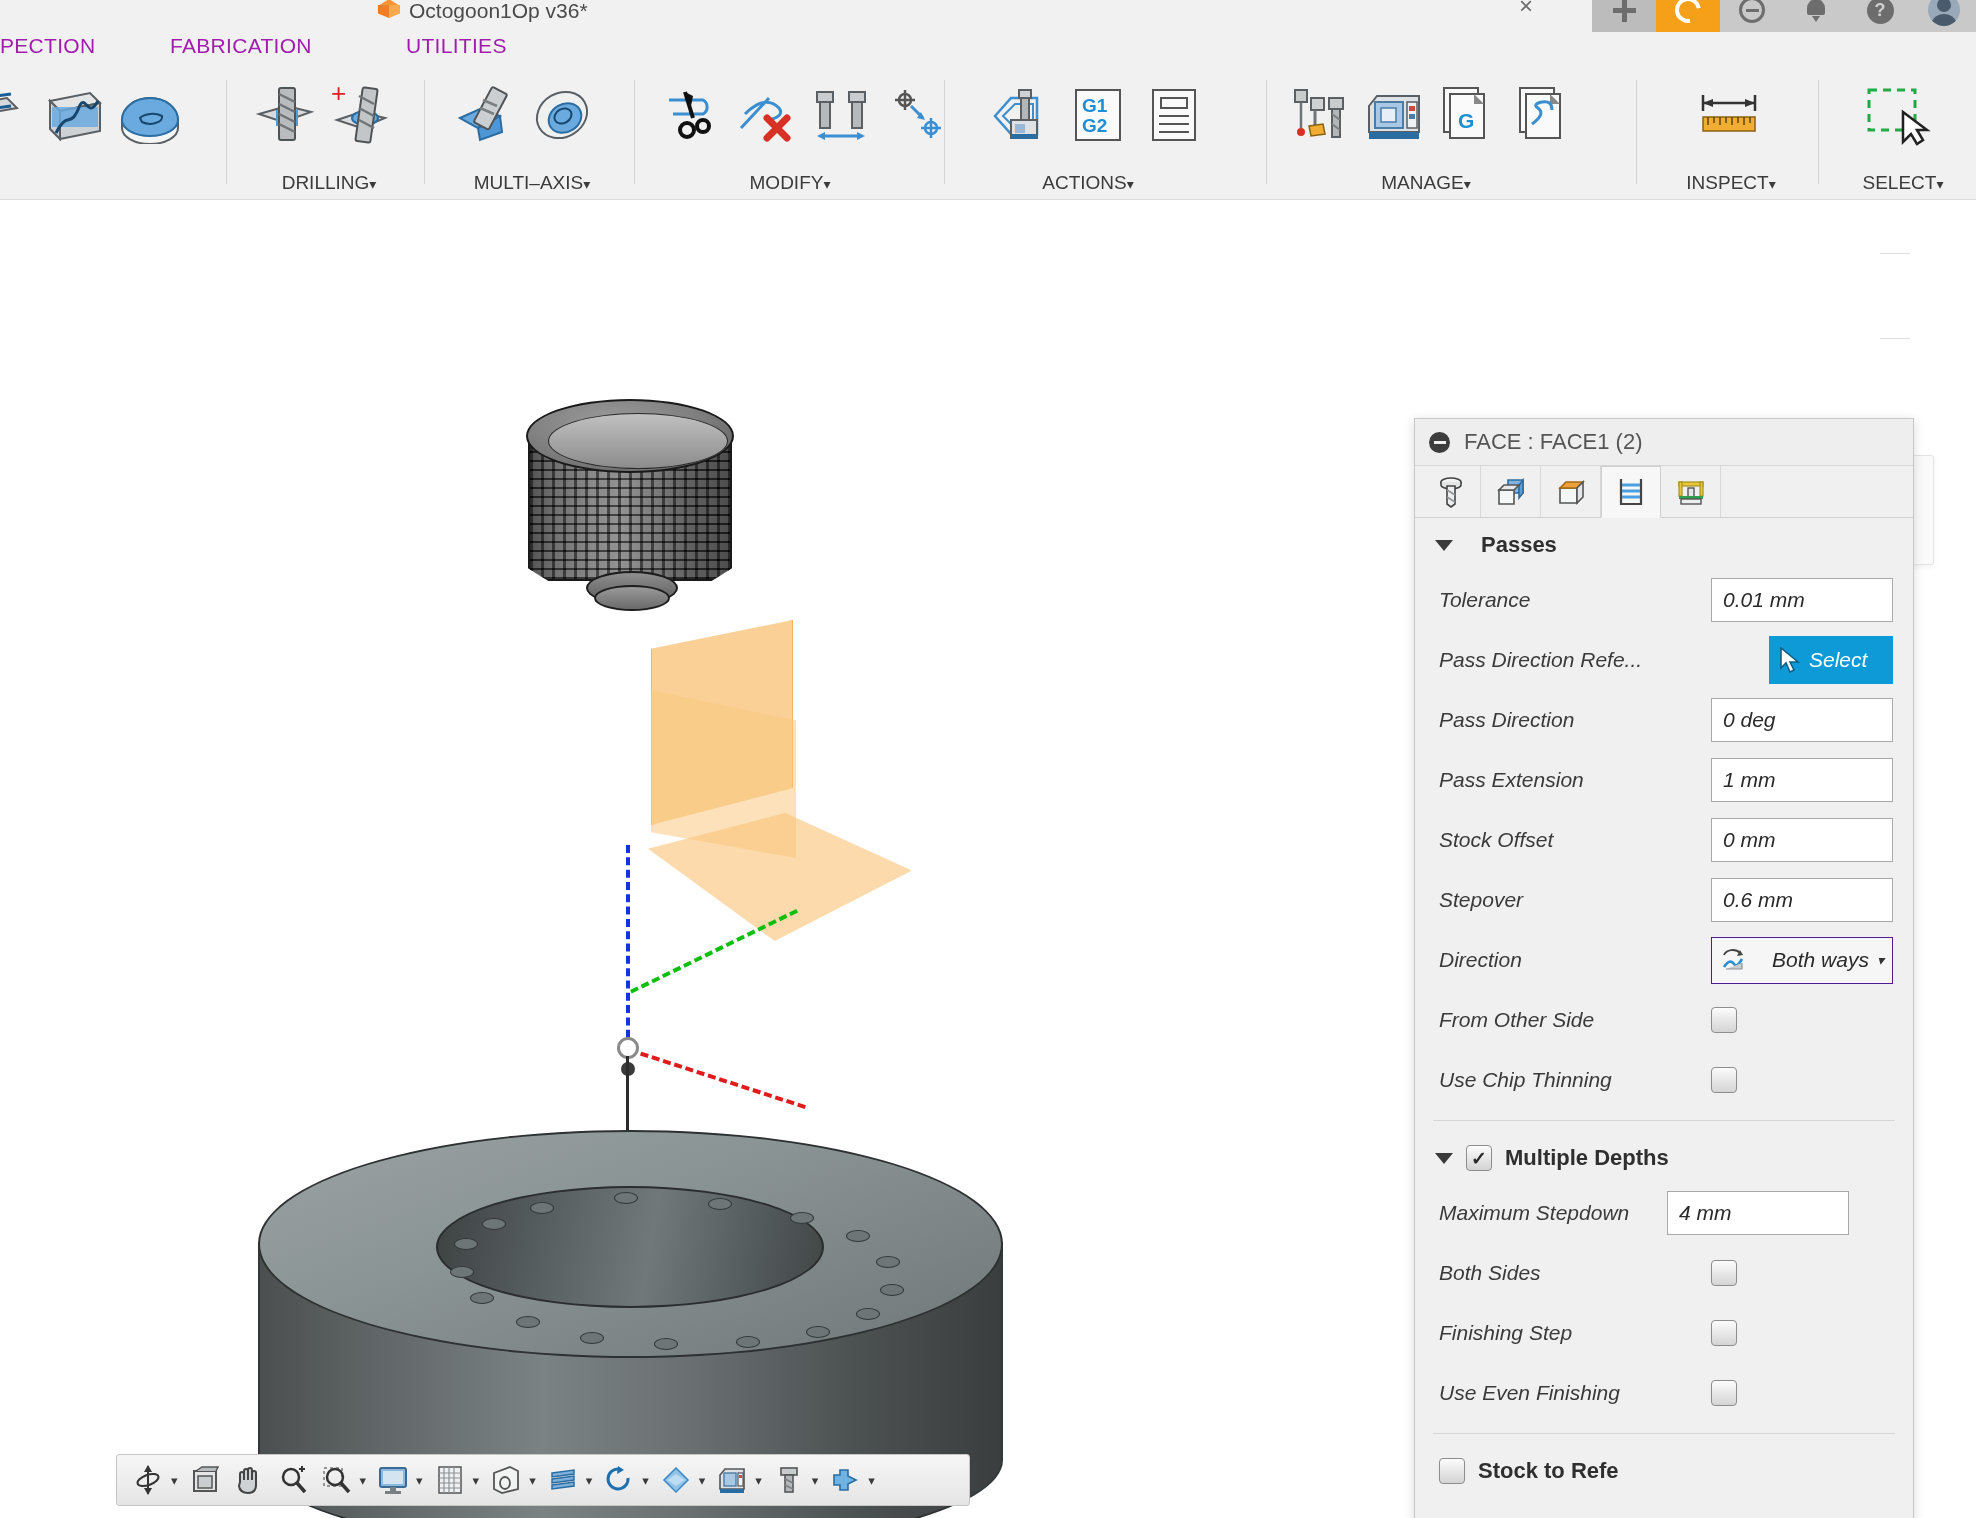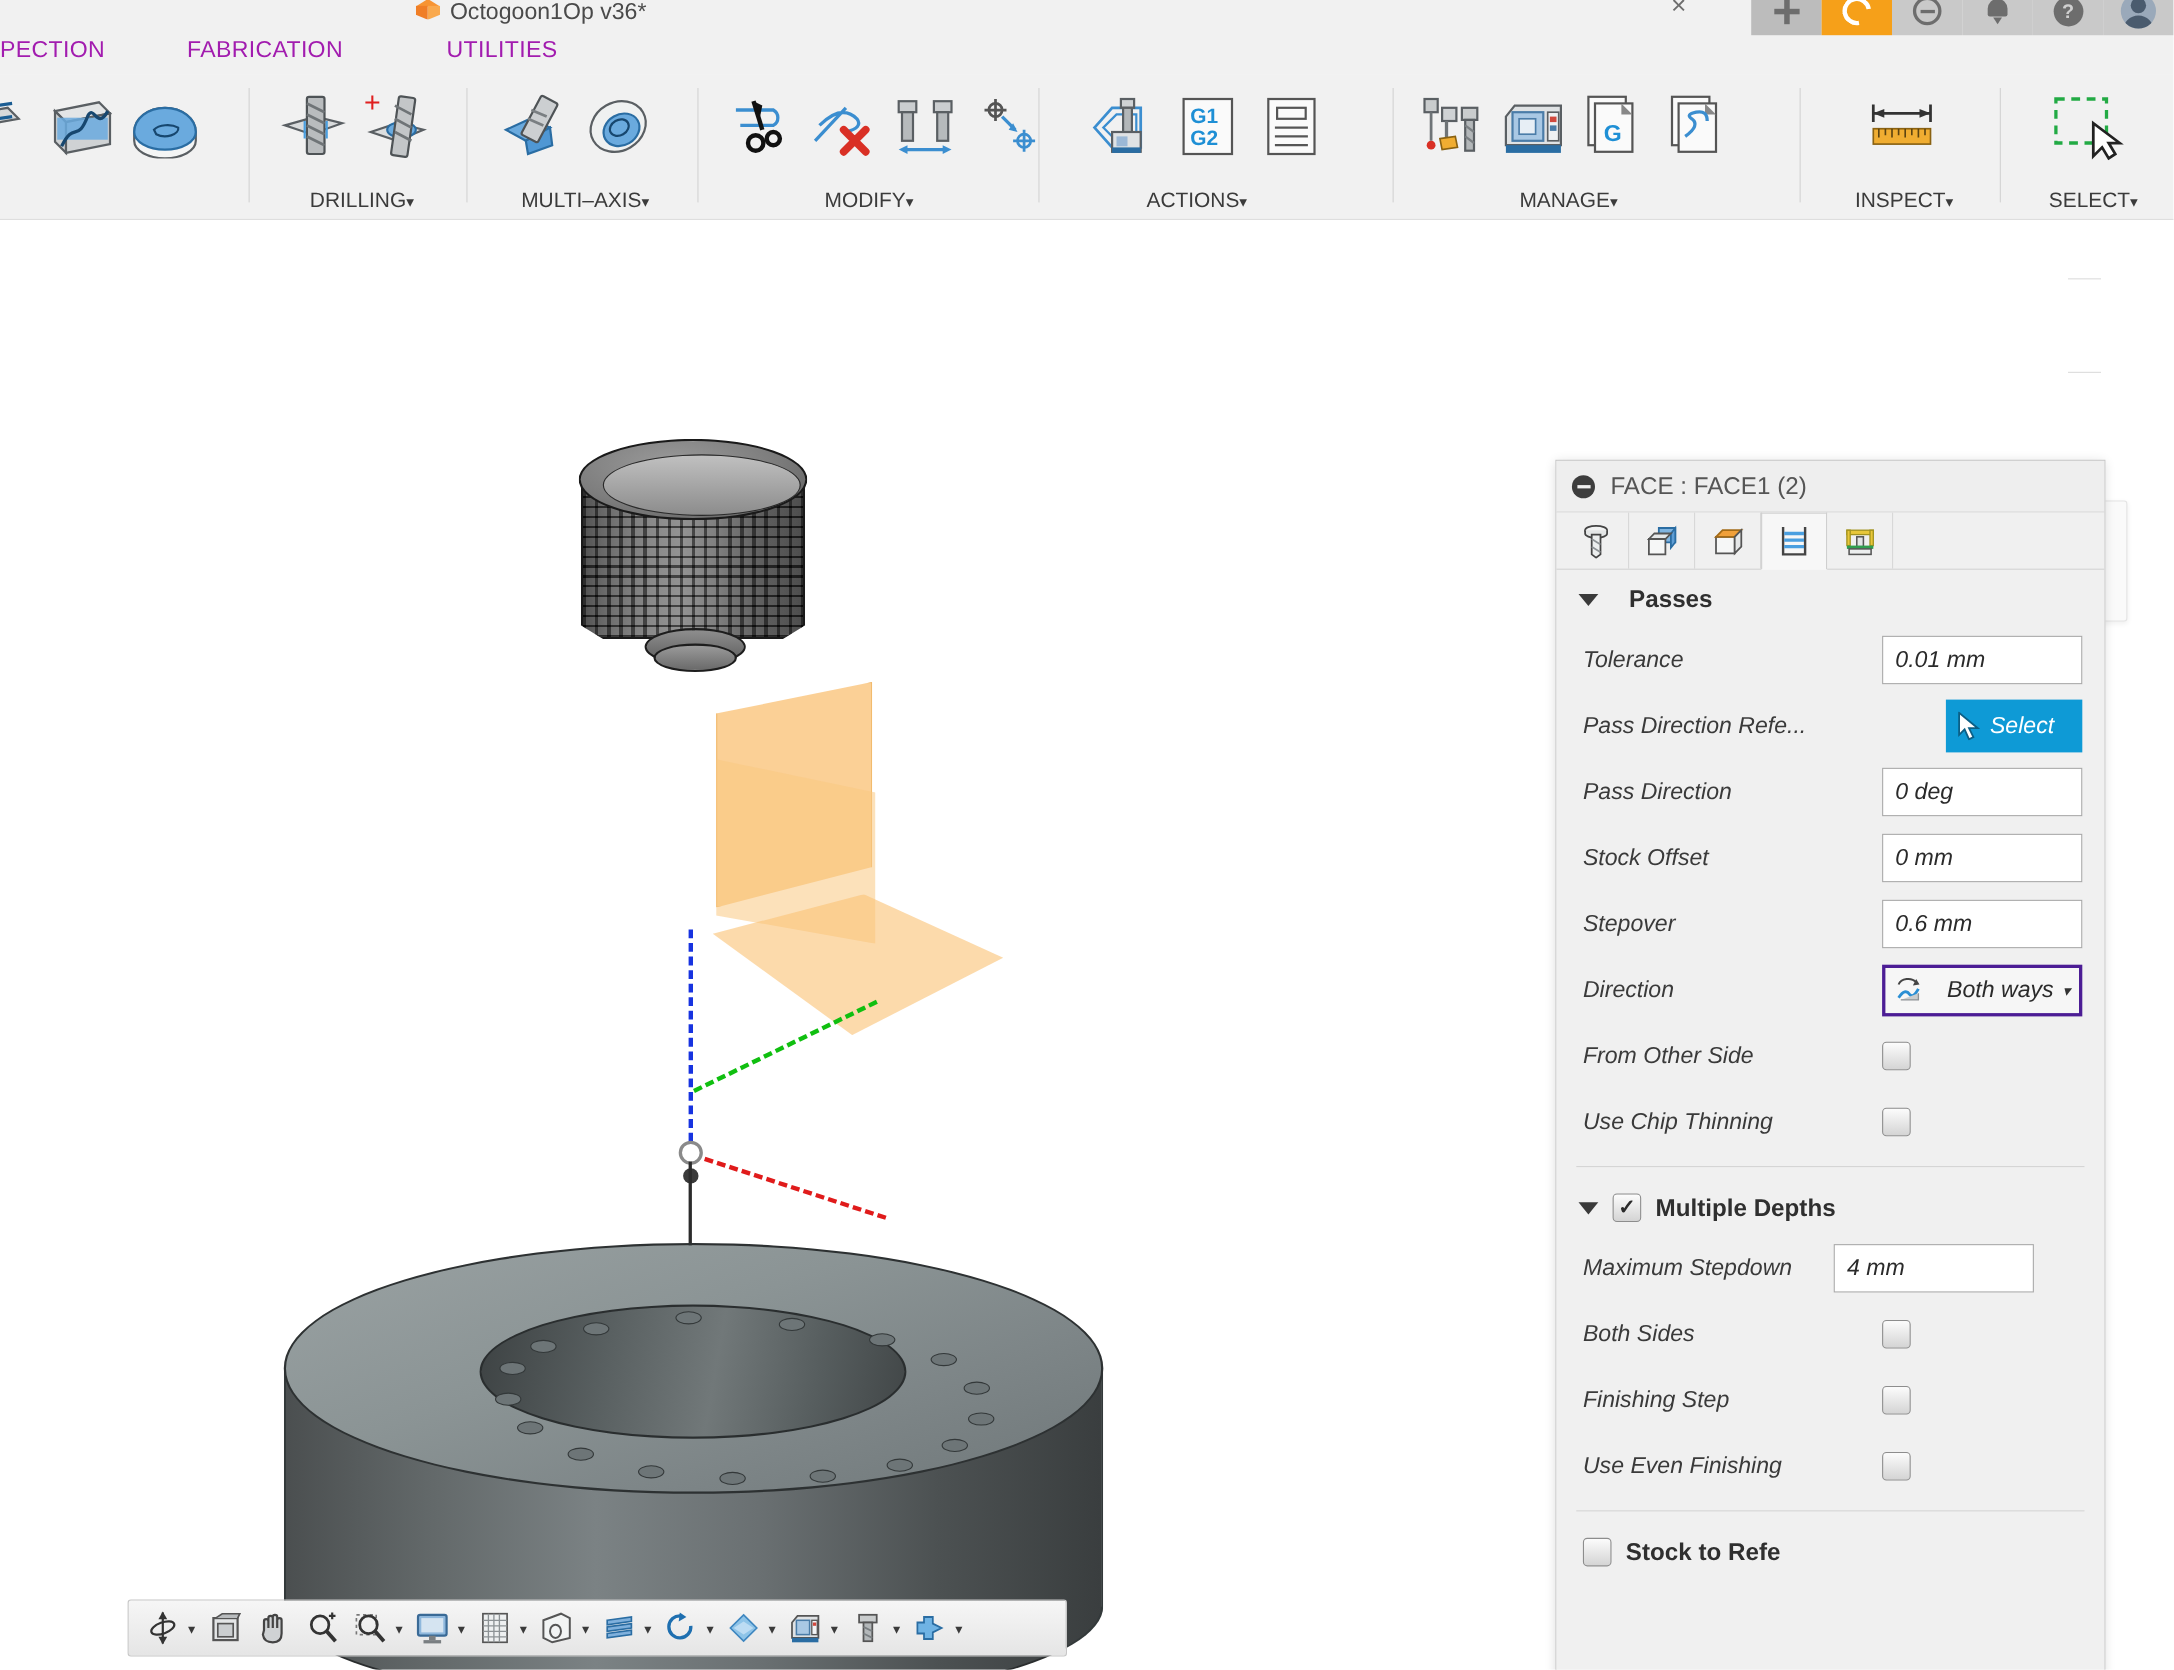--- a/index.html
+++ b/index.html
@@ -311,21 +311,21 @@
     display: flex; align-items: center; padding: 0 11px;
     font-size: 21px; color: #2a2a2a; flex: none;
   }
   .btn-select {
     width: 124px; height: 48px; background: #0e9ad6; color: #ffffff;
     display: flex; align-items: center; gap: 8px; padding-left: 10px;
     font-size: 21px; flex: none;
   }
   .cursor-glyph { width: 22px; height: 26px; flex: none; }
   .combo {
-    width: 182px; height: 47px; background: #f6f6f6; border: 3px solid #4c1d95;
+    width: 182px; height: 47px; background: #f6f6f6; border: 1px solid #4c1d95;
     display: flex; align-items: center; gap: 8px; padding: 0 8px;
     font-size: 21px; color: #2a2a2a; flex: none;
   }
   .combo .cap { flex: 1; text-align: right; }
   .combo .car { font-size: 14px; color: #333; }
   .cbox {
     width: 26px; height: 26px; border: 1.5px solid #8d8d8d; border-radius: 4px;
     background: linear-gradient(180deg,#fcfcfc,#d4d4d4); flex: none;
     display: flex; align-items: center; justify-content: center;
     font-size: 19px; color: #2a2a2a; line-height: 1;
@@ -909,20 +909,24 @@
             </svg>
             <span>Select</span>
           </div>
         </div>
 
         <div class="row">
           <span class="lbl">Pass Direction</span>
           <div class="field">0 deg</div>
         </div>
 
+        <div class="row">
+          <span class="lbl">Pass Extension</span>
+          <div class="field">1 mm</div>
+        </div>
 
         <div class="row">
           <span class="lbl">Stock Offset</span>
           <div class="field">0 mm</div>
         </div>
 
         <div class="row">
           <span class="lbl">Stepover</span>
           <div class="field">0.6 mm</div>
         </div>

